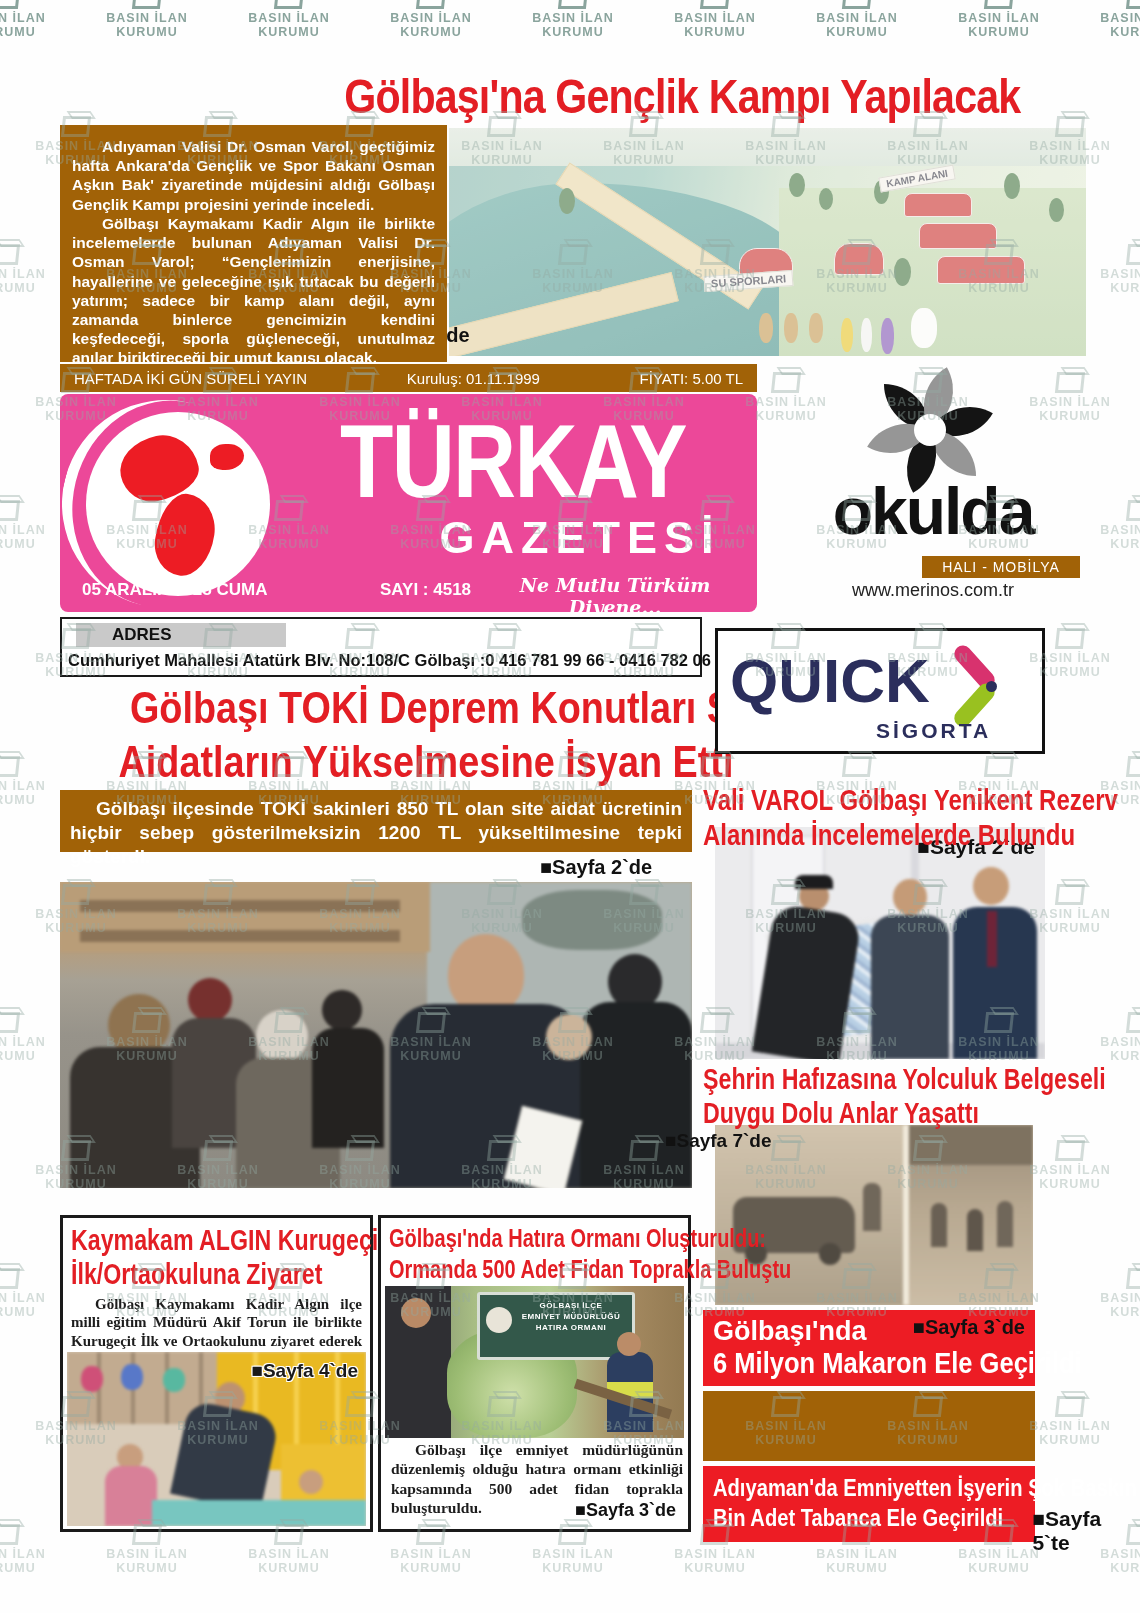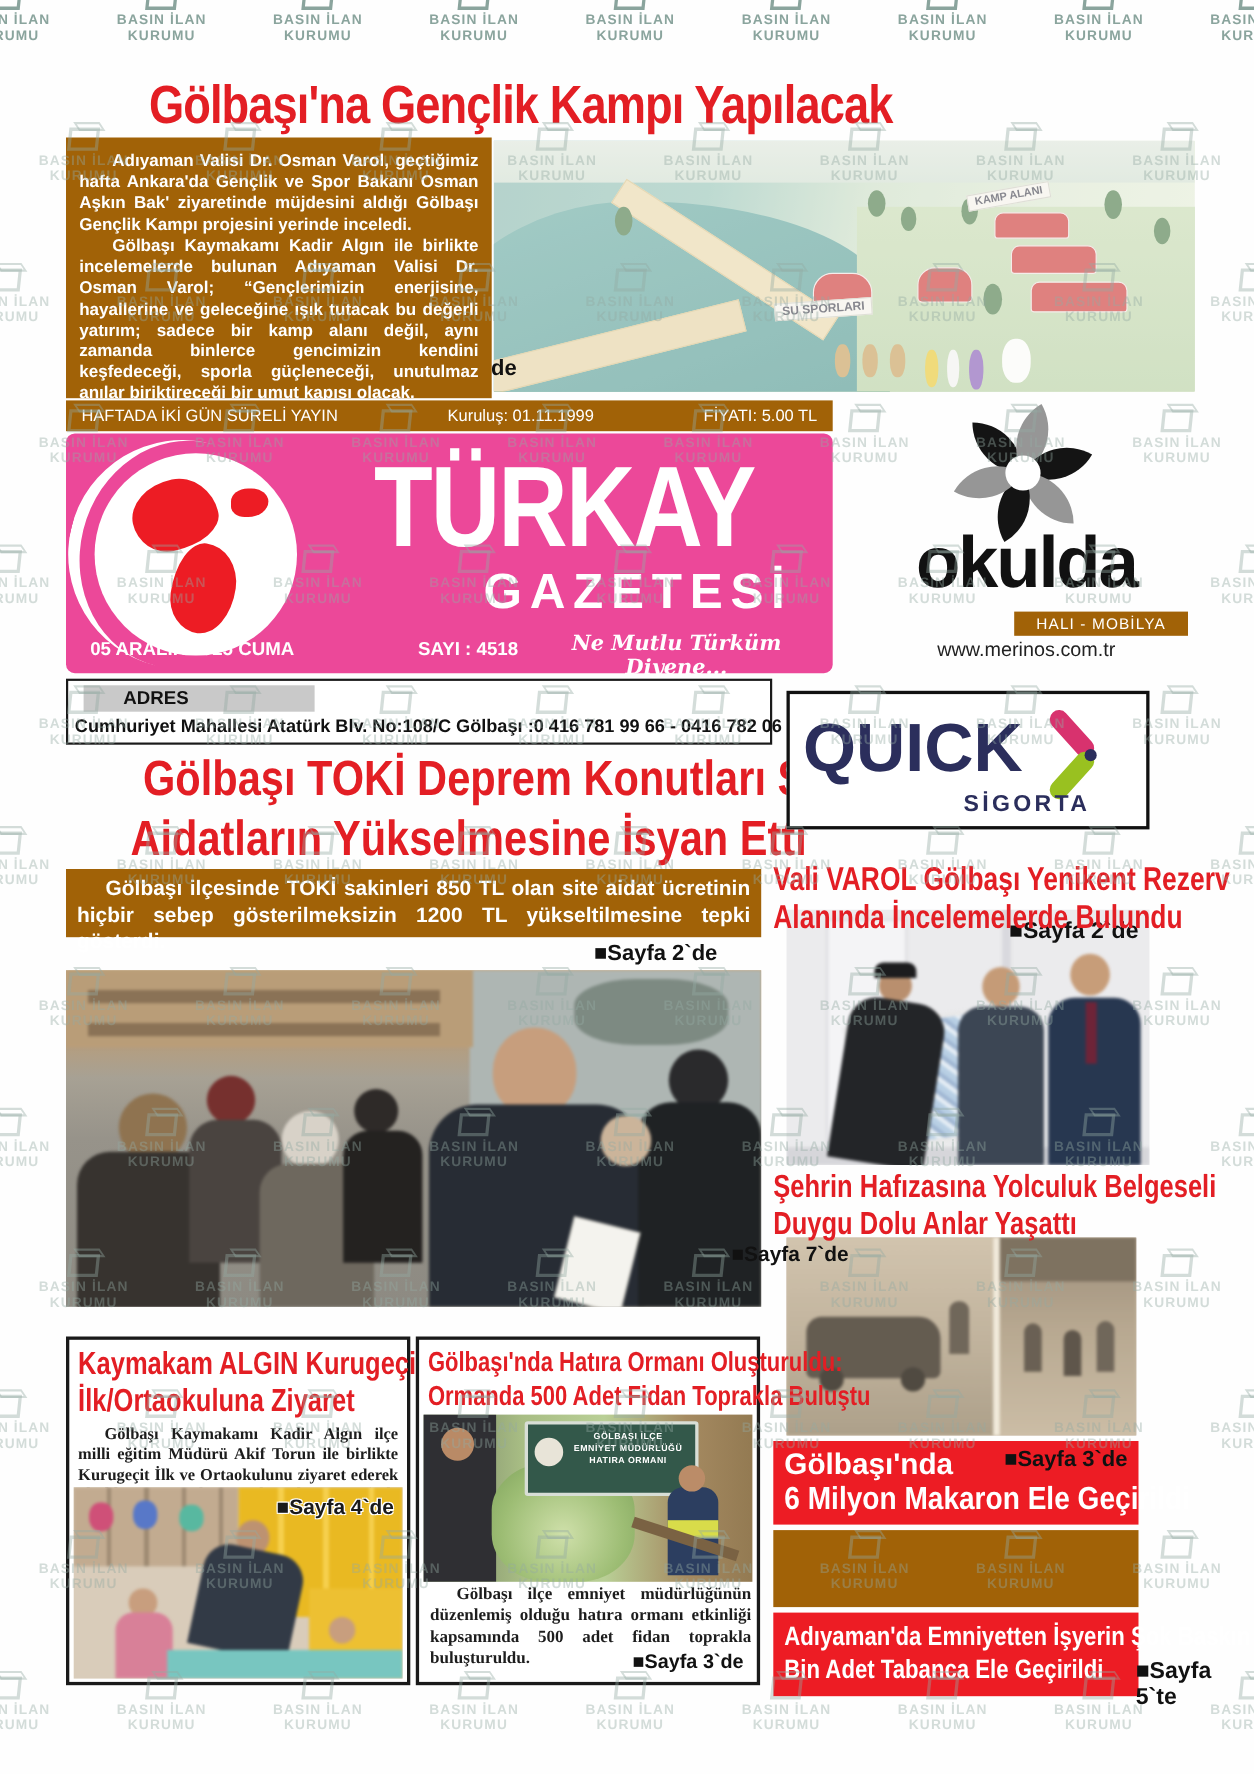--- a/index.html
+++ b/index.html
@@ -47,21 +47,21 @@
   .signboard{position:absolute;background:#33584a;border:3px solid #d8ded6;border-radius:3px;
       color:#fff;font-weight:bold;text-align:center;}
   .signboard div{font-size:8px;line-height:1.35;letter-spacing:0.5px;}
   .wm, .photo, .fig {box-sizing:border-box;}
 </style>
 </head>
 <body>
 
 <div id="page">
 
-  <div class="abs" style="left:71px;top:68px;width:1030px;text-align:left;z-index:3;">
+  <div class="abs" style="left:55px;top:68px;width:1030px;text-align:right;z-index:3;">
     <span class="cond red" style="font-size:49px;font-weight:800;letter-spacing:-1px;">Gölbaşı'na Gençlik Kampı Yapılacak</span>
   </div>
 
   <div class="abs pref" style="left:352px;top:324px;font-size:20px;z-index:1;">■ Sayfa 7`de</div>
 
   <div class="abs blackbar" style="left:60px;top:125px;width:387px;height:237px;z-index:2;
        padding:10px 12px;box-sizing:border-box;">
     <p style="margin:2px 0 0 0;font-size:15.5px;font-weight:bold;line-height:1.24;text-align:justify;text-indent:30px;">Adıyaman Valisi Dr. Osman Varol, geçtiğimiz hafta Ankara'da Gençlik ve Spor Bakanı Osman Aşkın Bak' ziyaretinde müjdesini aldığı Gölbaşı Gençlik Kampı projesini yerinde inceledi.</p>
     <p style="margin:0;font-size:15.5px;font-weight:bold;line-height:1.24;text-align:justify;text-indent:30px;">Gölbaşı Kaymakamı Kadir Algın ile birlikte incelemelerde bulunan Adıyaman Valisi Dr. Osman Varol; “Gençlerimizin enerjisine, hayallerine ve geleceğine ışık tutacak bu değerli yatırım; sadece bir kamp alanı değil, aynı zamanda binlerce gencimizin kendini keşfedeceği, sporla güçleneceği, unutulmaz anılar biriktireceği bir umut kapısı olacak.</p>
   </div>

